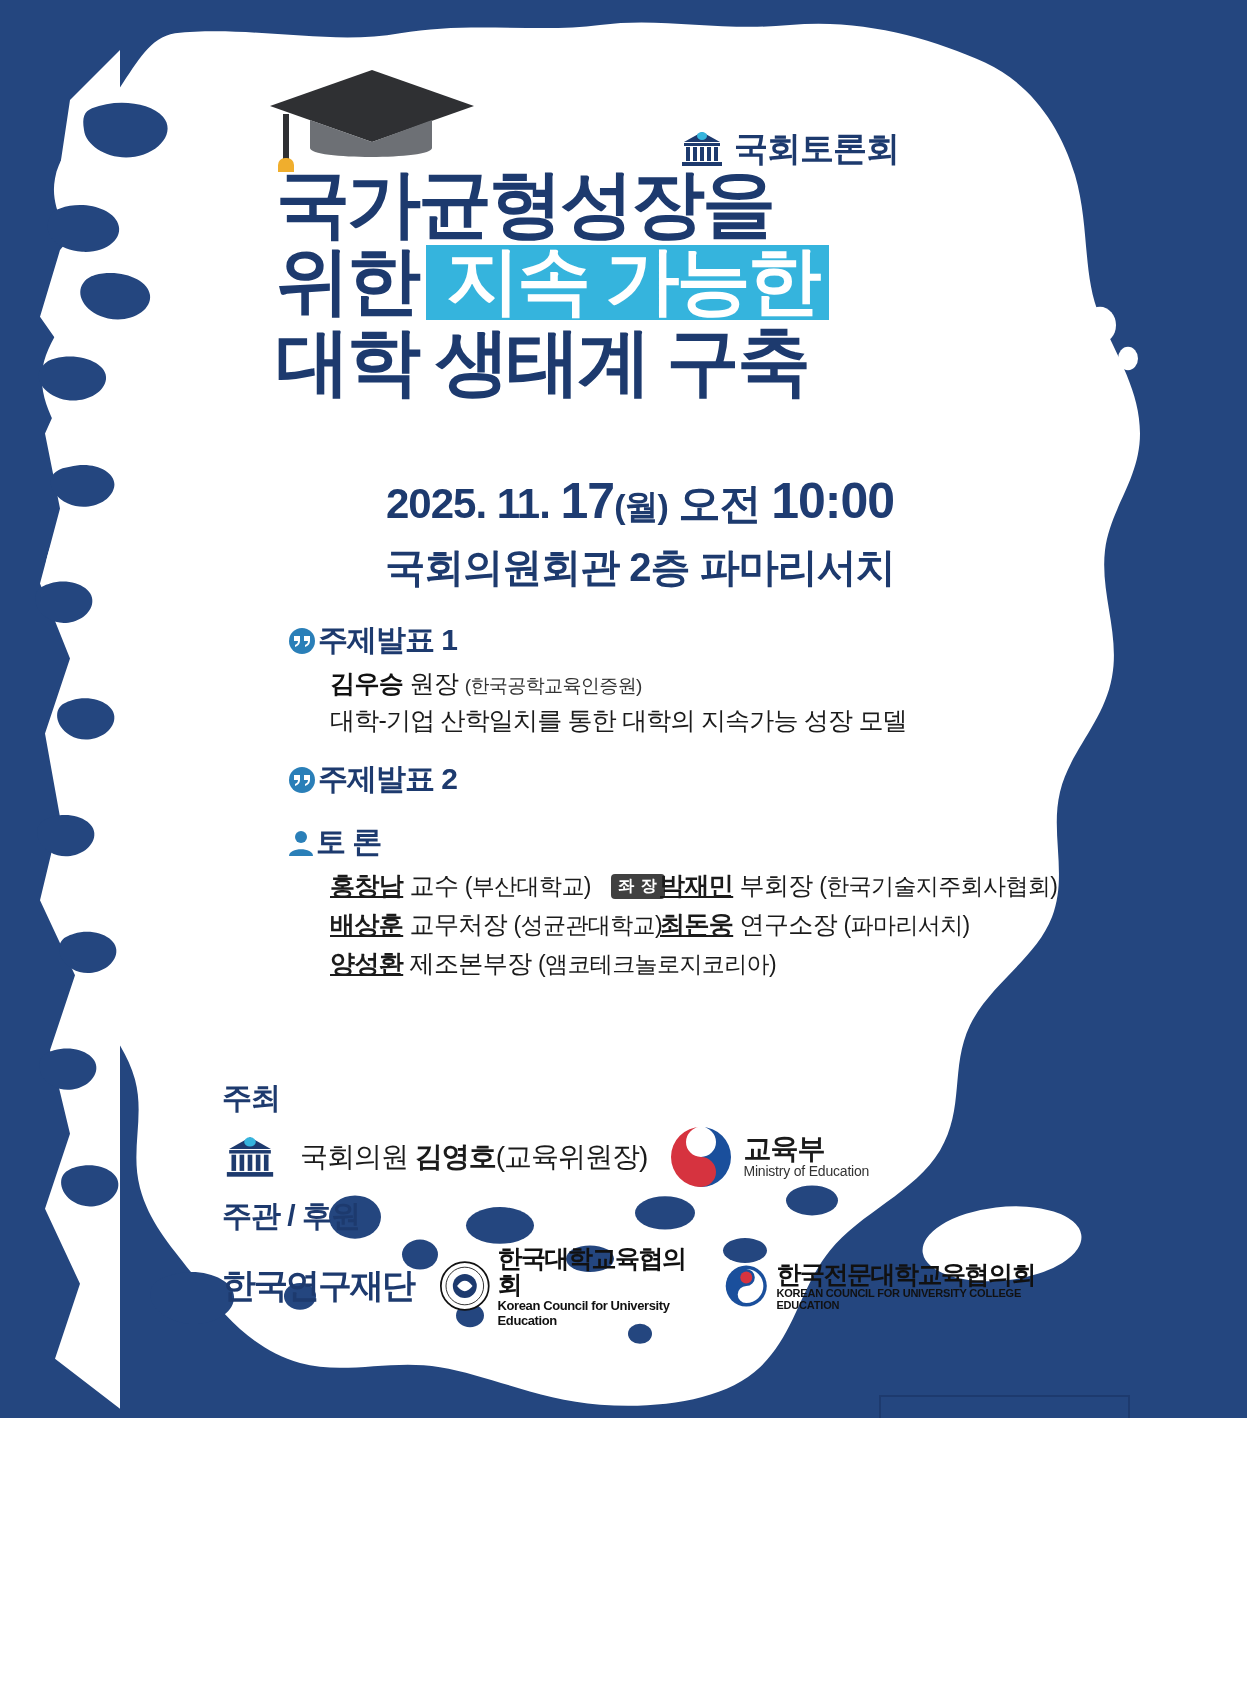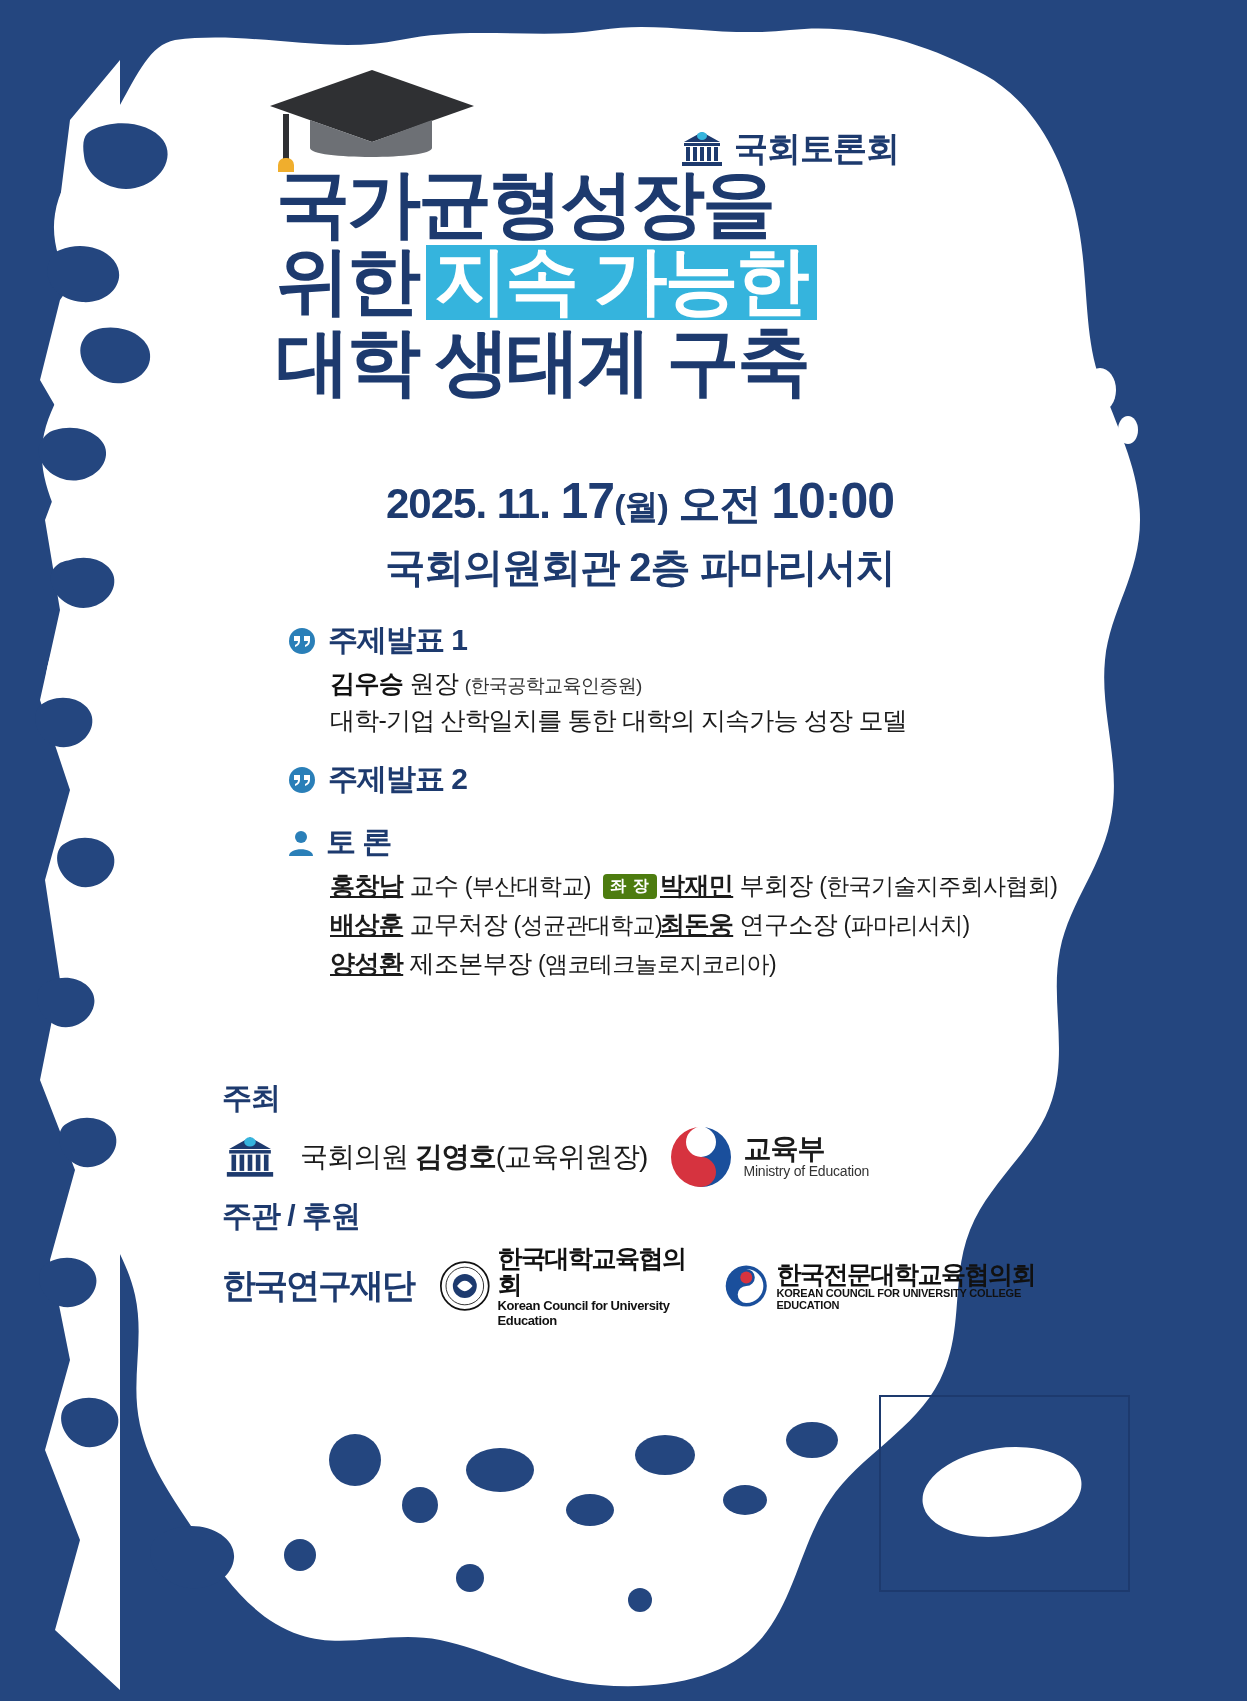--- a/index.html
+++ b/index.html
@@ -6,21 +6,21 @@
     margin: 0;
     padding: 0;
     background: #ffffff;
   }
   body {
     font-family: "Liberation Sans", "DejaVu Sans", sans-serif;
   }
   .poster {
     position: relative;
     width: 1247px;
-    height: 1701px;
+    height: 1418px;
     overflow: hidden;
     background: #ffffff;
   }
   
   .map-bg {
     position: absolute;
     inset: 0;
     width: 100%;
     height: 100%;
     z-index: 0;
@@ -67,21 +67,21 @@
     font-weight: bold;
     color: #1d3a6e;
     letter-spacing: -3px;
     white-space: nowrap;
     margin-bottom: 6px;
   }
   .title-line .hl {
     display: inline-block;
     background: #35b4dd;
     color: #ffffff;
-    padding: 0 10px 4px 8px;
+    padding: 0 10px 4px 20px;
     margin-left: 8px;
   }
 
   .datetime {
     position: absolute;
     top: 472px;
     left: 380px;
     width: 520px;
     text-align: center;
   }
@@ -114,21 +114,20 @@
     top: 620px;
     left: 286px;
     width: 760px;
   }
   .sect {
     margin-bottom: 22px;
   }
   .sect-head {
     display: flex;
     align-items: center;
-    gap: 10px;
   }
   .sect-title {
     font-size: 30px;
     font-weight: bold;
     color: #1d3a6e;
     letter-spacing: -1px;
   }
   .sect-body {
     margin-left: 44px;
     margin-top: 6px;
@@ -173,28 +172,28 @@
   .disc-item .nm {
     font-weight: bold;
     text-decoration: underline;
   }
   .disc-item .org {
     font-size: 23px;
     margin-top: 16px;
   }
   .chair-tag {
     display: inline-block;
-    background: #4d7c0f;
+    background: #404040;
     color: #ffffff;
     font-size: 16px;
     font-weight: bold;
     border-radius: 4px;
     padding: 2px 7px;
     vertical-align: 3px;
-    margin-left: 6px;
+    margin-left: 14px;
     letter-spacing: 1px;
   }
 
   
   .hosts {
     position: absolute;
     top: 1078px;
     left: 222px;
     width: 800px;
   }

